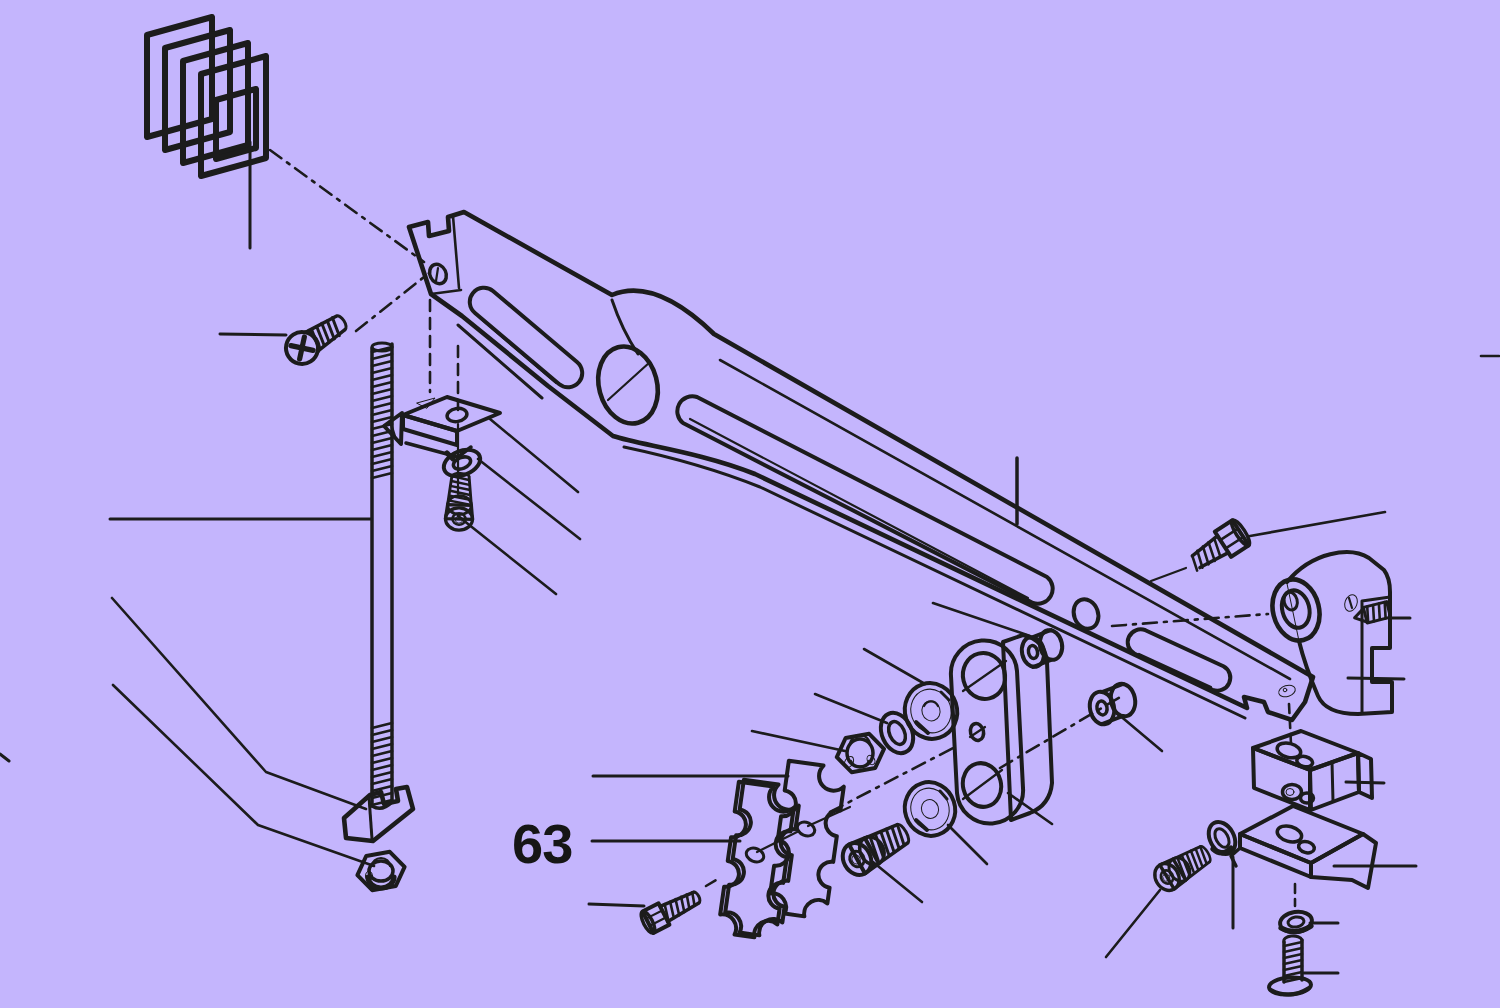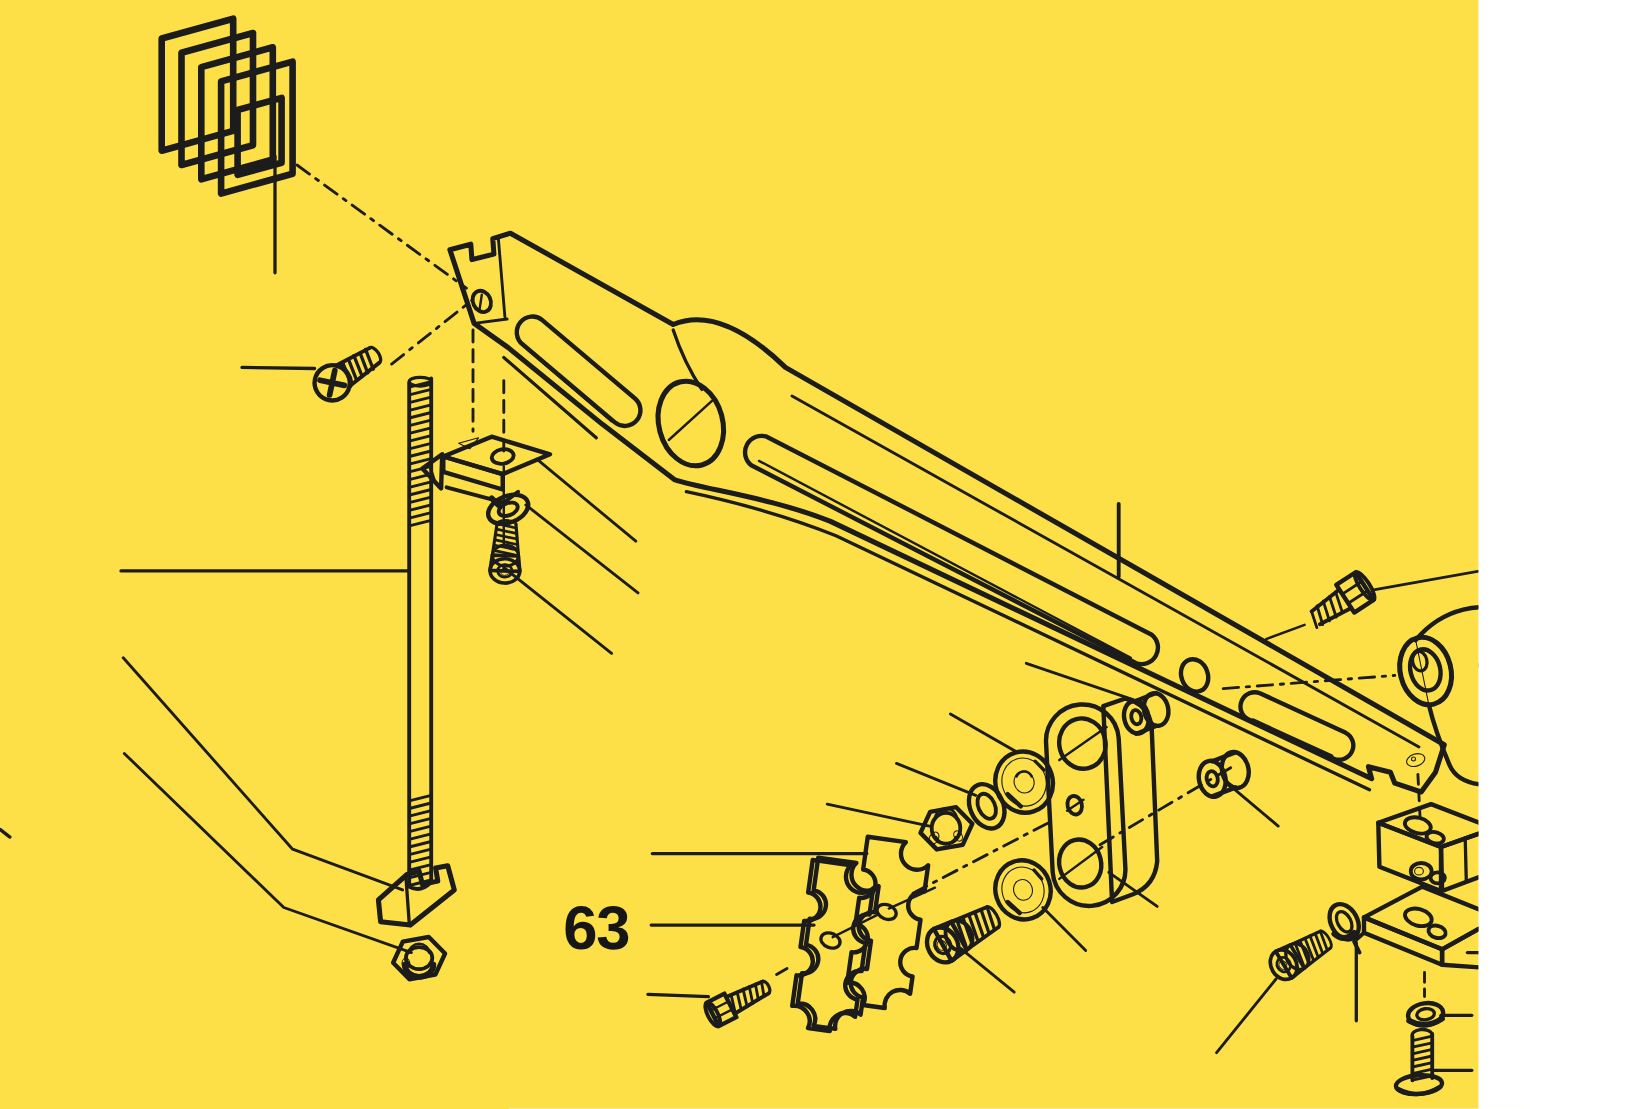--- a/index.html
+++ b/index.html
@@ -1,16 +1,16 @@
 <!DOCTYPE html>
 <html><head>
 <meta charset="utf-8">
 <style>
   html,body{margin:0;padding:0;background:#fff;}
-  .canvas{position:relative;width:1344px;height:1008px;background:#fde047;overflow:hidden;
+  .canvas{position:relative;width:1500px;height:1008px;background:#c4b5fd;overflow:hidden;
           font-family:"Liberation Sans", sans-serif;}
   svg{position:absolute;left:0;top:0;}
   .ink path,.ink line,.ink ellipse,.ink circle,.ink polyline{
       stroke:#1c1c1c;fill:none;stroke-linecap:round;stroke-linejoin:round;}
   .fw{fill:#ffffff;}
   .fd{fill:#1c1c1c;stroke:none;}
   .wt{stroke:#ffffff;}
   .w2{stroke-width:2.2;} .w25{stroke-width:2.6;} .w3{stroke-width:3;}
   .w35{stroke-width:3.5;} .w4{stroke-width:4;} .w45{stroke-width:4.6;}
   .w5{stroke-width:5.2;} .w6{stroke-width:6;}

